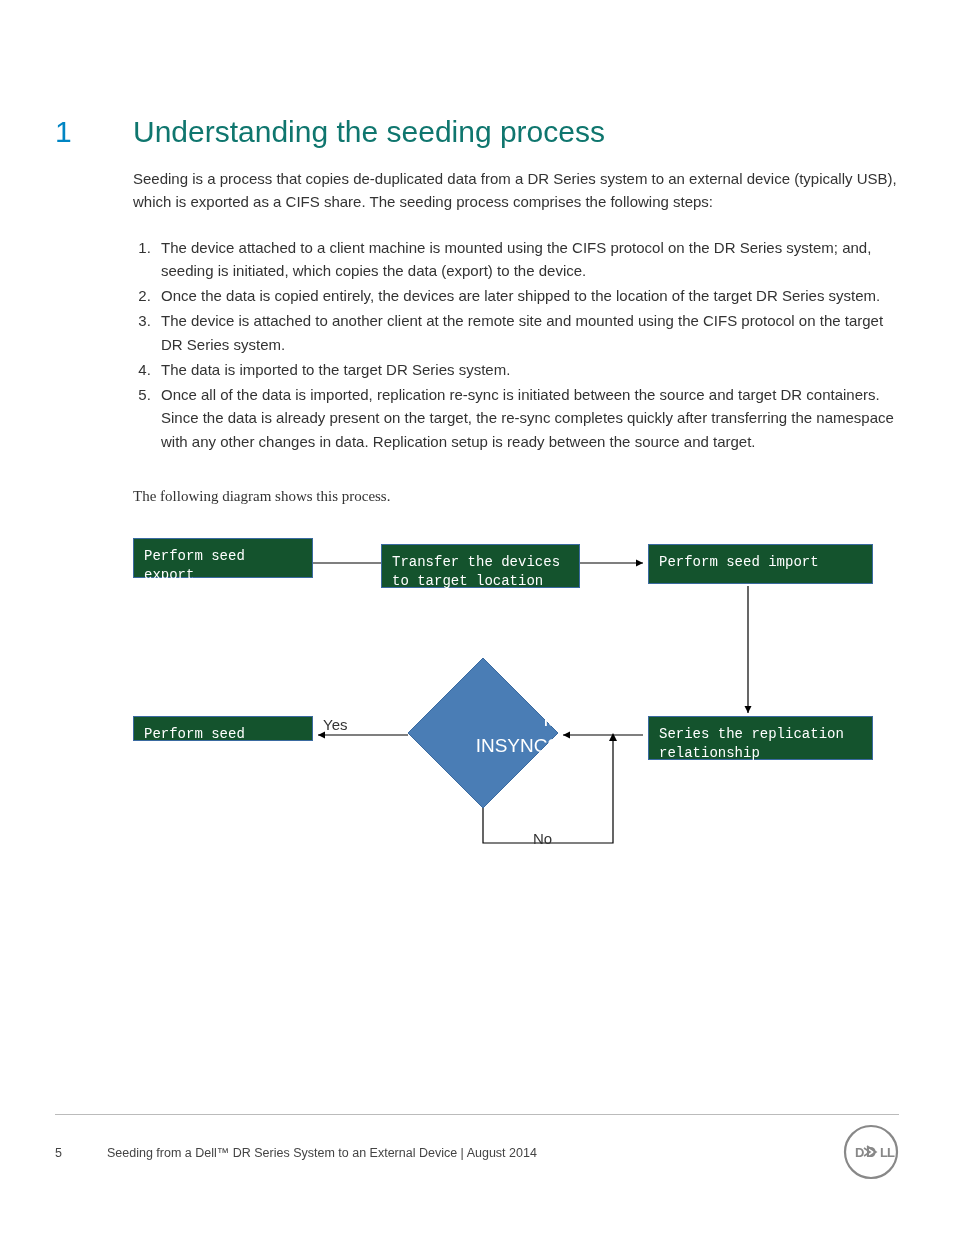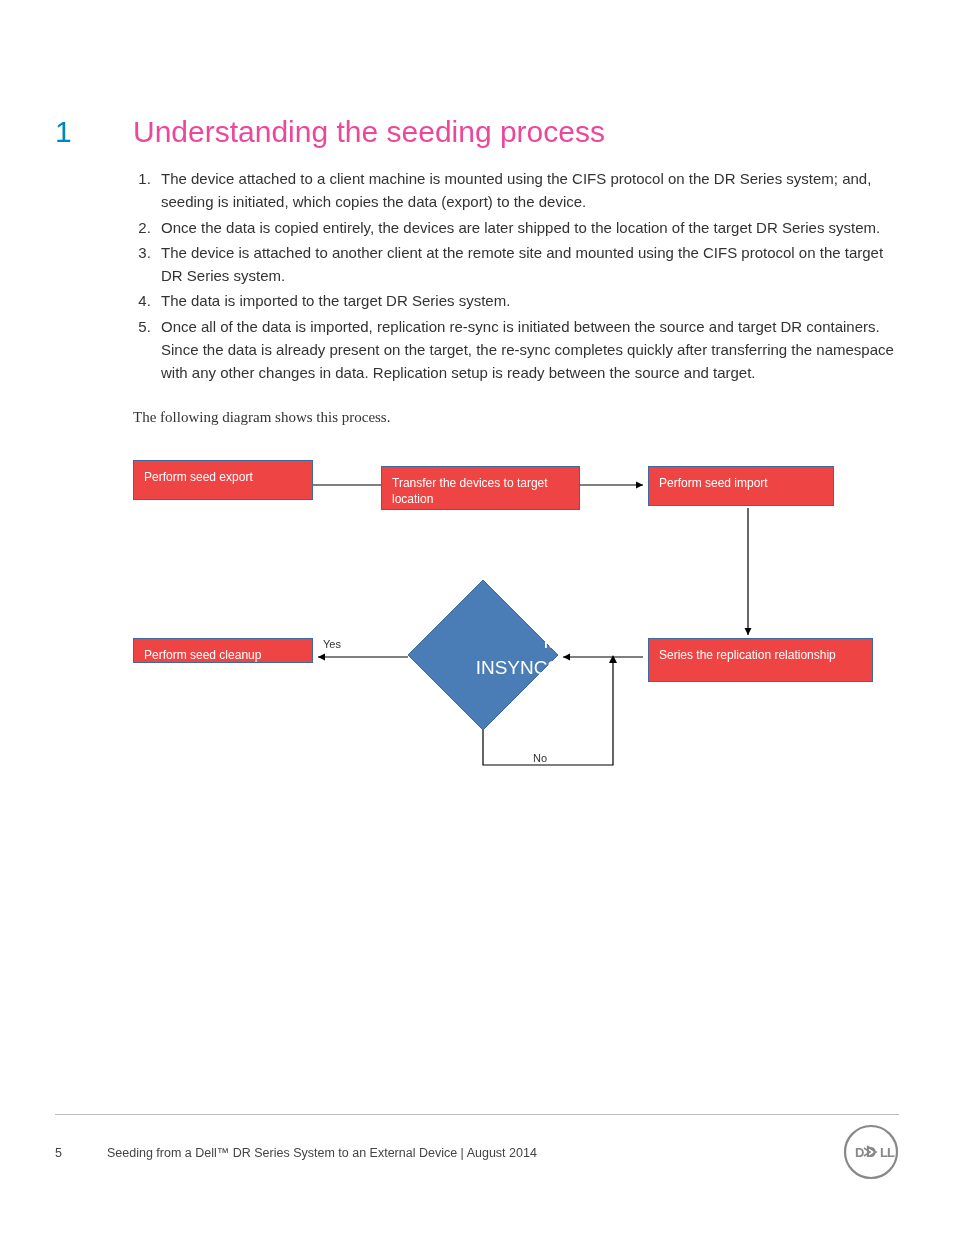--- a/index.html
+++ b/index.html
@@ -20,62 +20,63 @@
     margin-bottom: 18px;
   }
   .section-number {
     color: #0085c3;
     font-size: 30px;
     font-weight: 300;
     width: 78px;
     flex-shrink: 0;
   }
   .section-title {
-    color: #ec4899;
+    color: #0f766e;
     font-size: 30px;
     font-weight: 300;
   }
   .body-block {
     margin-left: 78px;
   }
   .intro {
     font-size: 15px;
     line-height: 1.55;
     margin-bottom: 22px;
   }
   ol.steps {
     font-size: 15px;
     line-height: 1.55;
     padding-left: 22px;
-    margin-bottom: 22px;
+    margin-bottom: 32px;
   }
   ol.steps li {
     margin-bottom: 2px;
     padding-left: 6px;
   }
   .diagram-caption {
     font-size: 15px;
     line-height: 1.55;
     margin-bottom: 30px;
     font-family: Liberation Serif, serif;
   }
   .diagram {
     position: relative;
     width: 760px;
     height: 340px;
     margin-left: 0;
   }
   .fbox {
     position: absolute;
-    background: #ef4444;
+    background: #14532d;
     border: 1px solid #3a6aa0;
     color: #fff;
-    font-size: 12px;
+    font-size: 14px;
     padding: 8px 10px;
     line-height: 1.35;
+    font-family: Liberation Mono, monospace;
   }
   .diamond {
     position: absolute;
     width: 150px;
     height: 150px;
     left: 275px;
     top: 120px;
   }
   .diamond svg { display:block; }
   .diamond-text {
@@ -85,21 +86,21 @@
     flex-direction: column;
     align-items: flex-end;
     justify-content: center;
     color: #fff;
     font-size: 19px;
     line-height: 1.35;
     text-align: center;
   }
   .label {
     position: absolute;
-    font-size: 11px;
+    font-size: 15px;
     color: #333;
   }
   .footer-rule {
     position: absolute;
     left: 55px;
     right: 55px;
     bottom: 120px;
     border-top: 1px solid #bbb;
   }
   .footer {
@@ -127,20 +128,21 @@
 <body>
 
 <div class="page">
 
   <div class="heading-row">
     <div class="section-number">1</div>
     <div class="section-title">Understanding the seeding process</div>
   </div>
 
   <div class="body-block">
+    <p class="intro">Seeding is a process that copies de-duplicated data from a DR Series system to an external device (typically USB), which is exported as a CIFS share. The seeding process comprises the following steps:</p>
 
     <ol class="steps">
       <li>The device attached to a client machine is mounted using the CIFS protocol on the DR Series system; and, seeding is initiated, which copies the data (export) to the device.</li>
       <li>Once the data is copied entirely, the devices are later shipped to the location of the target DR Series system.</li>
       <li>The device is attached to another client at the remote site and mounted using the CIFS protocol on the target DR Series system.</li>
       <li>The data is imported to the target DR Series system.</li>
       <li>Once all of the data is imported, replication re-sync is initiated between the source and target DR containers. Since the data is already present on the target, the re-sync completes quickly after transferring the namespace with any other changes in data. Replication setup is ready between the source and target.</li>
     </ol>
 
     <p class="diagram-caption">The following diagram shows this process.</p>
@@ -167,21 +169,21 @@
         <path d="M 350 270 L 350 305 L 480 305 L 480 197" fill="none" stroke="#000" stroke-width="1.2"></path>
         <polygon points="476,203 480,195 484,203" fill="#000"></polygon>
       </svg>
 
       <div class="fbox" style="left:0;top:6;width:180px;height:40px">
         <span>Perform seed export</span>
       </div>
       <div class="fbox" style="left:248px;top:6px;width:199px;height:44px">
         <span>Transfer the devices to target location</span>
       </div>
-      <div class="fbox" style="left:515px;top:6px;width:186px;height:40px">
+      <div class="fbox" style="left:515px;top:6px;width:225px;height:40px">
         <span>Perform seed import</span>
       </div>
       <div class="fbox" style="left:515px;top:178px;width:225px;height:44px">
         <span>Series the replication relationship</span>
       </div>
       <div class="fbox" style="left:0;top:178px;width:180px;height:25px">
         <span>Perform seed cleanup</span>
       </div>
 
       <div class="diamond">

